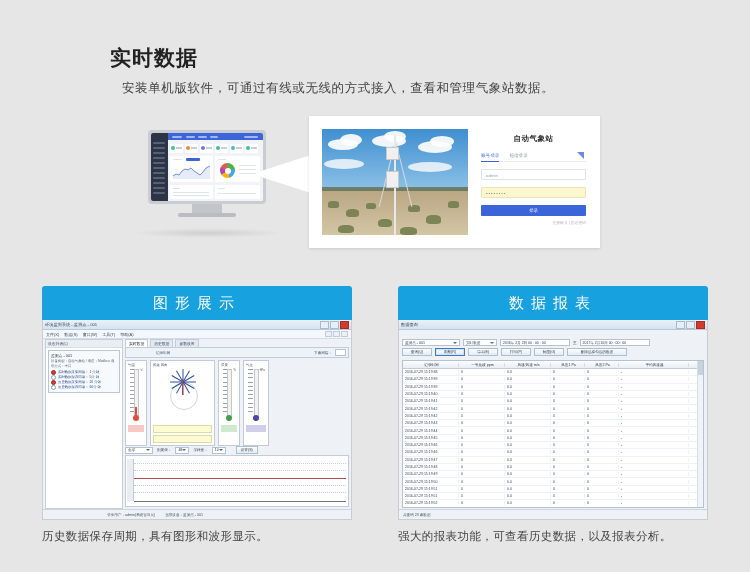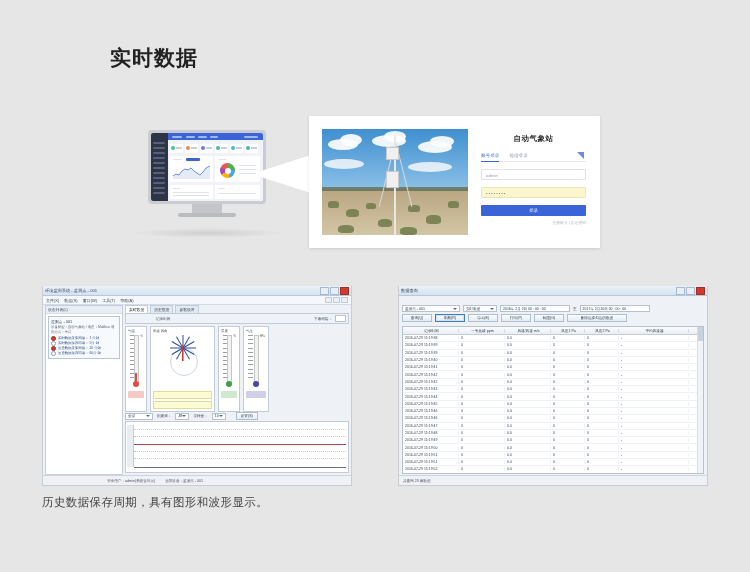--- a/index.html
+++ b/index.html
@@ -146,20 +146,21 @@
   .grow div{border-right:1px solid #eef2f6;padding-left:2px;box-sizing:border-box;white-space:nowrap;overflow:hidden;}
   .gscroll{position:absolute;right:0;top:0;bottom:0;width:5px;background:#f0f3f7;border-left:1px solid #d5dde6;}
   .gscroll b{position:absolute;left:0;top:0;width:5px;height:14px;background:#c8d2dd;display:block;}
 </style>
 </head>
 <body>
 
 <div class="page">
 
   <div class="heading">实时数据</div>
+  <div class="subheading">安装单机版软件，可通过有线或无线的方式接入，查看和管理气象站数据。</div>
 
   <div class="hero">
 
     <div class="mon-shadow"></div>
 
     <div class="monitor">
       <div class="mon-bezel"></div>
       <div class="mon-screen">
         <div class="dash">
           <div class="dash-side">
@@ -287,20 +288,21 @@
         <div class="login-foot">
           <span>注册账号</span>
           <span> | </span>
           <span>忘记密码</span>
         </div>
       </div>
     </div>
   </div>
 
   <div class="card-block cb-left">
+    <div class="cb-head">图形展示</div>
     <div class="shot">
       <div class="win">
 
         <div class="titlebar">
           <span class="tb-title">环境监测系统 - 监测点 - 001</span>
           <span class="tb-btns">
             <span></span>
             <span></span>
             <span class="x"></span>
           </span>
@@ -474,20 +476,21 @@
         <div class="statusbar">
           <span style="margin-left:60px">登录用户：admin(系统管理员)</span>
           <span>当前设备：监测点 - 001</span>
         </div>
       </div>
     </div>
     <div class="caption">历史数据保存周期，具有图形和波形显示。</div>
   </div>
 
   <div class="card-block cb-right">
+    <div class="cb-head">数据报表</div>
     <div class="shot">
       <div class="win">
 
         <div class="titlebar">
           <span class="tb-title">数据查询</span>
           <span class="tb-btns">
             <span></span>
             <span></span>
             <span class="x"></span>
           </span>
@@ -678,15 +681,16 @@
           <div class="gscroll">
               <b></b>
             </div>
         </div>
 
         <div class="statusbar">
           <span>共查询 23 条数据</span>
         </div>
       </div>
     </div>
+    <div class="caption">强大的报表功能，可查看历史数据，以及报表分析。</div>
   </div>
 
 </div>
 
 </body></html>

